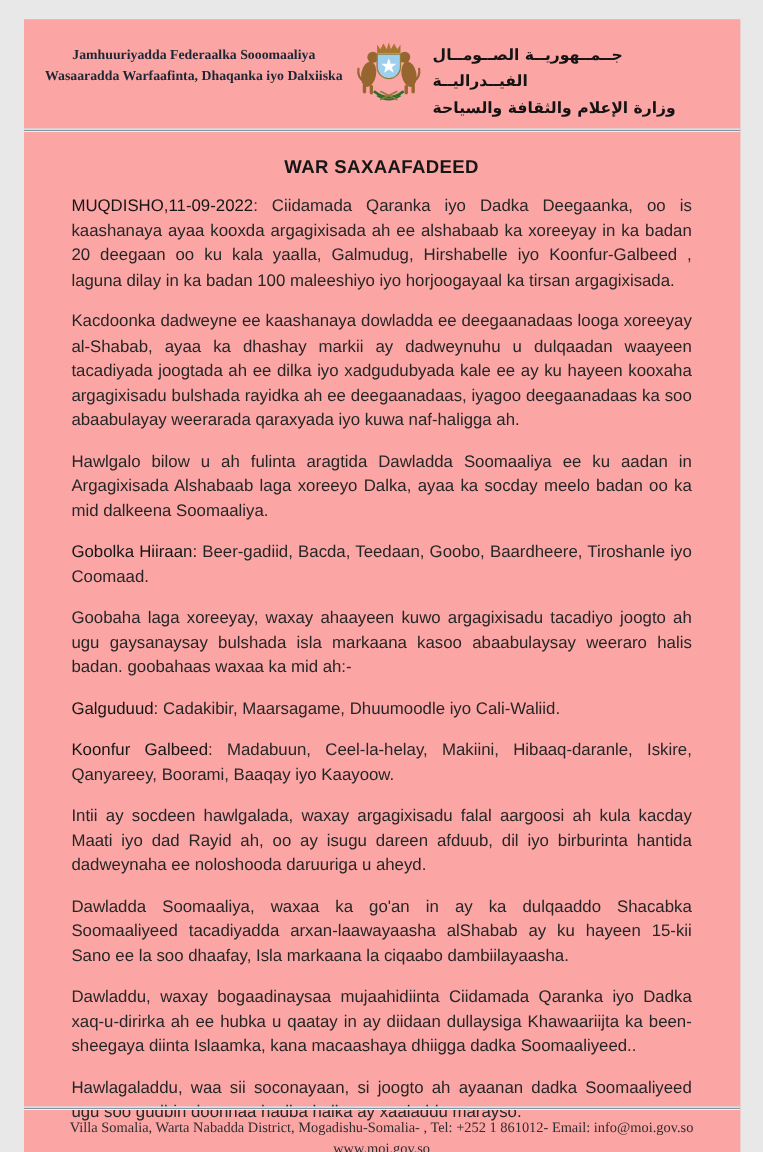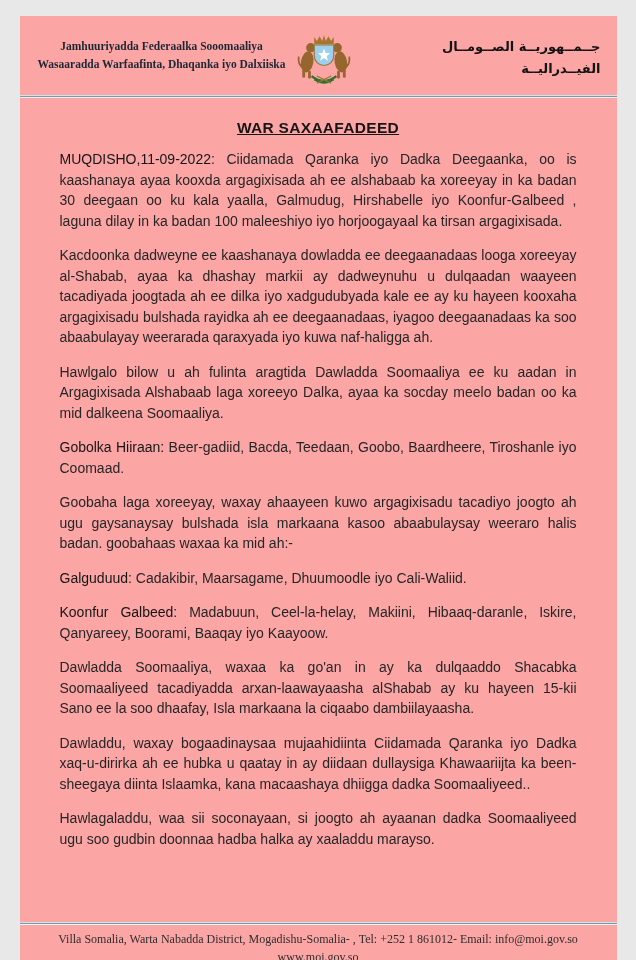--- a/index.html
+++ b/index.html
@@ -27,21 +27,21 @@
     font-family: "Liberation Serif", serif;
     font-weight: bold;
     font-size: 11.5px;
     line-height: 1.55;
     color: #1d2733;
   }
   .hdr-emblem { width: 70px; display: flex; justify-content: center; }
   .hdr-arabic {
     width: 240px;
     padding-top: 4px;
-    text-align: right;
+    text-align: left;
     direction: rtl;
     font-family: "DejaVu Sans", sans-serif;
     font-weight: bold;
     font-size: 13px;
     line-height: 1.7;
     color: #141414;
   }
   .hdr-english {
     margin-top: -4px;
     text-align: center;
@@ -58,21 +58,20 @@
     background: linear-gradient(#cfe4ea 0 1px, #7e99a3 1px 2px, #e6eef1 2px 3px);
   }
   
   .doc-title {
     margin-top: 21px;
     text-align: center;
     font-weight: bold;
     font-size: 15.5px;
     letter-spacing: 0.3px;
     color: #161616;
-    text-decoration: underline;
   }
   .body-text {
     margin-top: 12px;
     padding: 0 40px;
     font-size: 14px;
     line-height: 20.5px;
     text-align: justify;
     color: #262626;
   }
   .para { margin-bottom: 14px; }
@@ -129,43 +128,45 @@
         <polygon points="35,18 36.9,23.0 42.1,23.2 38.0,26.4 39.4,31.6 35,28.5 30.6,31.6 32.0,26.4 27.9,23.2 33.1,23.0" fill="#ffffff"></polygon>
 
         <path d="M21 49 Q35 60 49 49" stroke="#2f6e2f" stroke-width="2.6" fill="none"></path>
         <path d="M24 53 Q35 60.5 46 53" stroke="#2f6e2f" stroke-width="1.8" fill="none"></path>
         <path d="M27 57 L43 49 M27 49 L43 57" stroke="#8f7a36" stroke-width="1.4"></path>
       </svg>
     </div>
 
     <div class="hdr-arabic">
       <div>جــمــهوريــة الصــومــال الفيــدراليــة</div>
+      <div>وزارة الإعلام والثقافة والسياحة</div>
     </div>
   </div>
 
 
   <div class="hdr-divider"></div>
 
   <div class="doc-title">WAR SAXAAFADEED</div>
 
   <div class="body-text">
-    <p class="para"><b class="lead">MUQDISHO,11-09-2022</b><span>: Ciidamada Qaranka iyo Dadka Deegaanka, oo is kaashanaya ayaa kooxda argagixisada ah ee alshabaab ka xoreeyay in ka badan 30 deegaan oo ku kala yaalla, Galmudug, Hirshabelle iyo Koonfur-Galbeed , laguna dilay in ka badan 100 maleeshiyo iyo horjoogayaal ka tirsan argagixisada.</span></p>
+    <p class="para"><b class="lead">MUQDISHO,11-09-2022</b><span>: Ciidamada Qaranka iyo Dadka Deegaanka, oo is kaashanaya ayaa kooxda argagixisada ah ee alshabaab ka xoreeyay in ka badan 20 deegaan oo ku kala yaalla, Galmudug, Hirshabelle iyo Koonfur-Galbeed , laguna dilay in ka badan 100 maleeshiyo iyo horjoogayaal ka tirsan argagixisada.</span></p>
 
     <p class="para"><span>Kacdoonka dadweyne ee kaashanaya dowladda ee deegaanadaas looga xoreeyay al-Shabab, ayaa ka dhashay markii ay dadweynuhu u dulqaadan waayeen tacadiyada joogtada ah ee dilka iyo xadgudubyada kale ee ay ku hayeen kooxaha argagixisadu bulshada rayidka ah ee deegaanadaas, iyagoo deegaanadaas ka soo abaabulayay weerarada qaraxyada iyo kuwa naf-haligga ah.</span></p>
 
     <p class="para"><span>Hawlgalo bilow u ah fulinta aragtida Dawladda Soomaaliya ee ku aadan in Argagixisada Alshabaab laga xoreeyo Dalka, ayaa ka socday meelo badan oo ka mid dalkeena Soomaaliya.</span></p>
 
     <p class="para"><b class="lead">Gobolka Hiiraan:</b><span> Beer-gadiid, Bacda, Teedaan, Goobo, Baardheere, Tiroshanle iyo Coomaad.</span></p>
 
     <p class="para"><span>Goobaha laga xoreeyay, waxay ahaayeen kuwo argagixisadu tacadiyo joogto ah ugu gaysanaysay bulshada isla markaana kasoo abaabulaysay weeraro halis badan. goobahaas waxaa ka mid ah:-</span></p>
 
     <p class="para"><b class="lead">Galguduud</b><span>: Cadakibir, Maarsagame, Dhuumoodle iyo Cali-Waliid.</span></p>
 
     <p class="para"><b class="lead">Koonfur Galbeed</b><span>: Madabuun, Ceel-la-helay, Makiini, Hibaaq-daranle, Iskire, Qanyareey, Boorami, Baaqay iyo Kaayoow.</span></p>
 
+    <p class="para"><span>Intii ay socdeen hawlgalada,  waxay argagixisadu falal aargoosi ah kula kacday Maati iyo dad Rayid ah, oo ay isugu dareen afduub, dil iyo birburinta hantida dadweynaha ee noloshooda daruuriga u aheyd.</span></p>
 
     <p class="para"><span>Dawladda Soomaaliya, waxaa ka go'an in ay ka dulqaaddo Shacabka Soomaaliyeed tacadiyadda arxan-laawayaasha alShabab ay ku hayeen 15-kii Sano ee la soo dhaafay, Isla markaana la ciqaabo dambiilayaasha.</span></p>
 
     <p class="para"><span>Dawladdu, waxay bogaadinaysaa mujaahidiinta Ciidamada Qaranka iyo Dadka xaq-u-dirirka ah ee hubka u qaatay in ay diidaan dullaysiga Khawaariijta ka been-sheegaya diinta Islaamka, kana macaashaya dhiigga dadka Soomaaliyeed..</span></p>
 
     <p class="para"><span>Hawlagaladdu, waa sii soconayaan,  si joogto ah ayaanan dadka Soomaaliyeed ugu soo gudbin doonnaa hadba halka ay xaaladdu marayso.</span></p>
 
   </div>
 
   <div class="footer">

